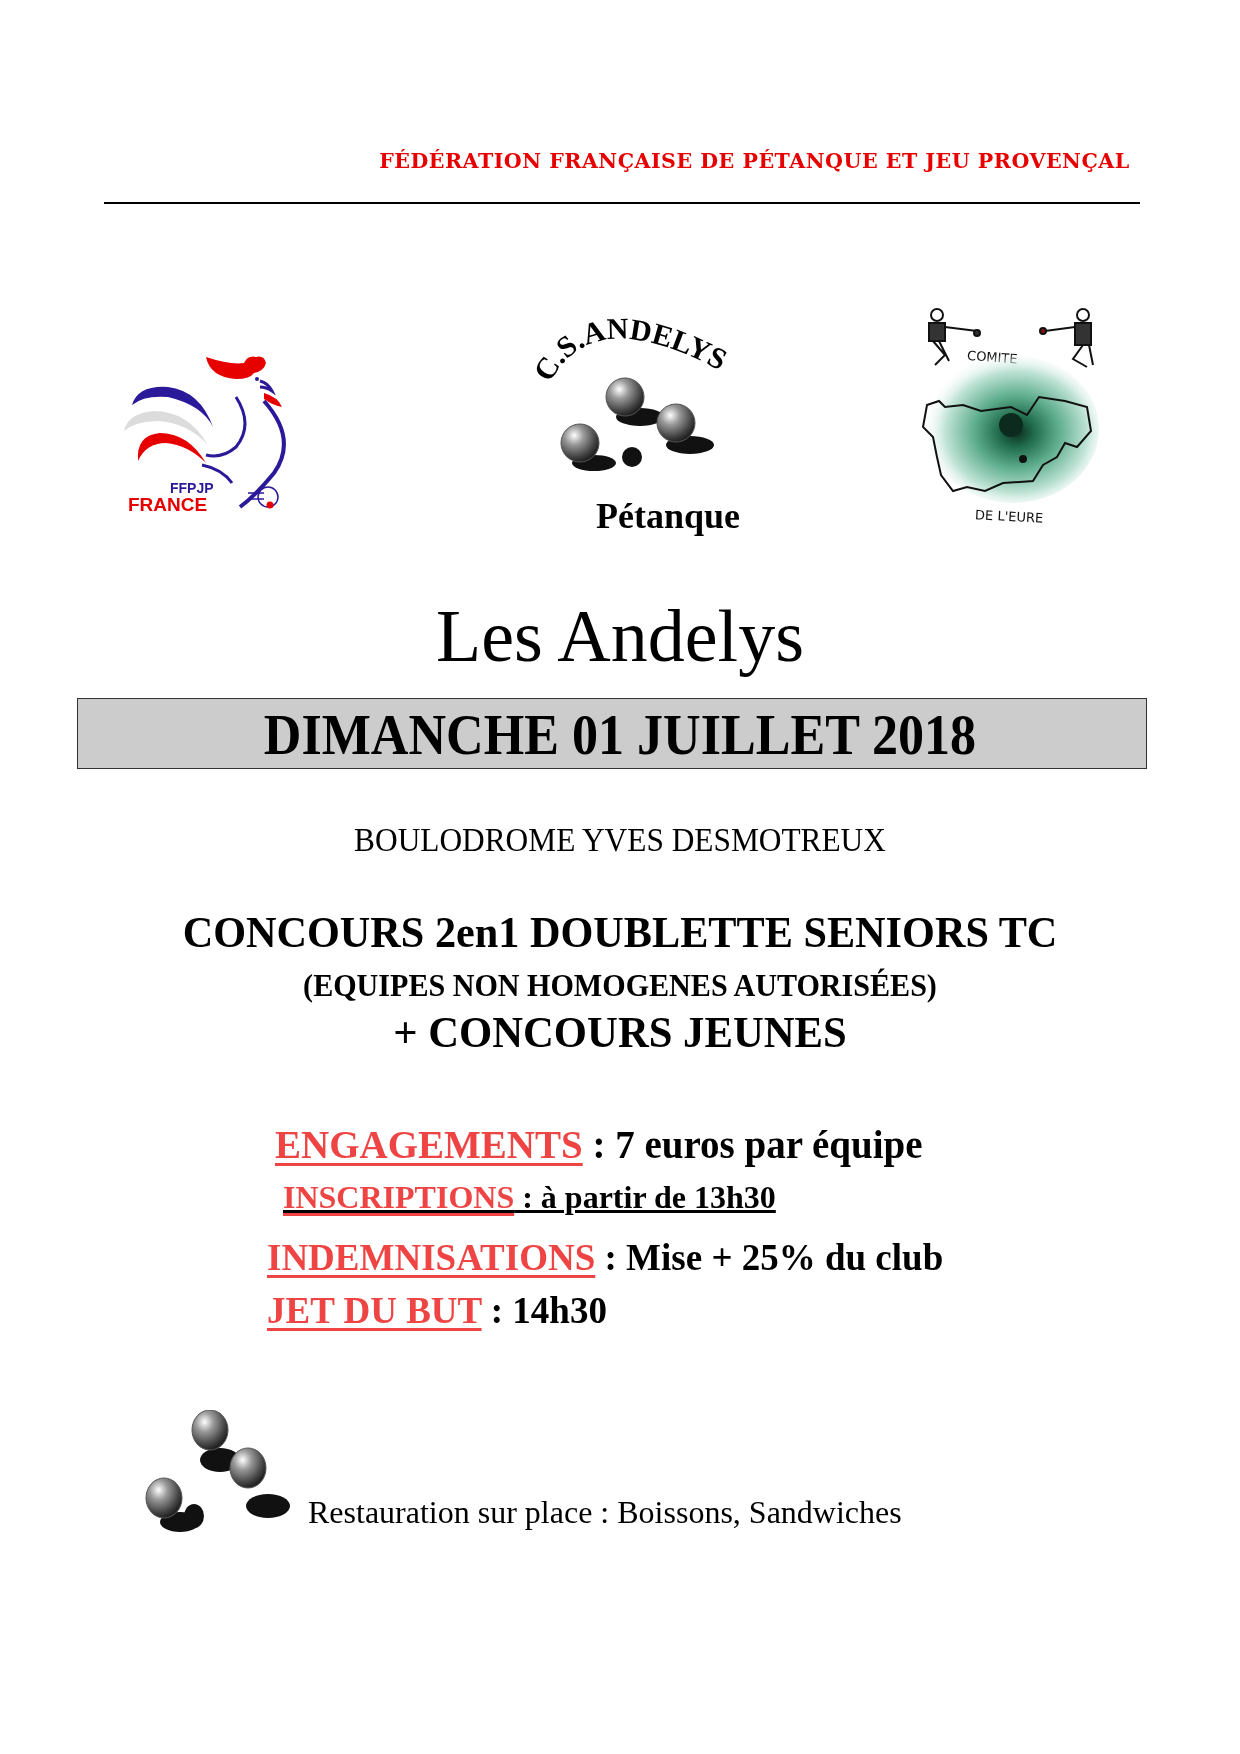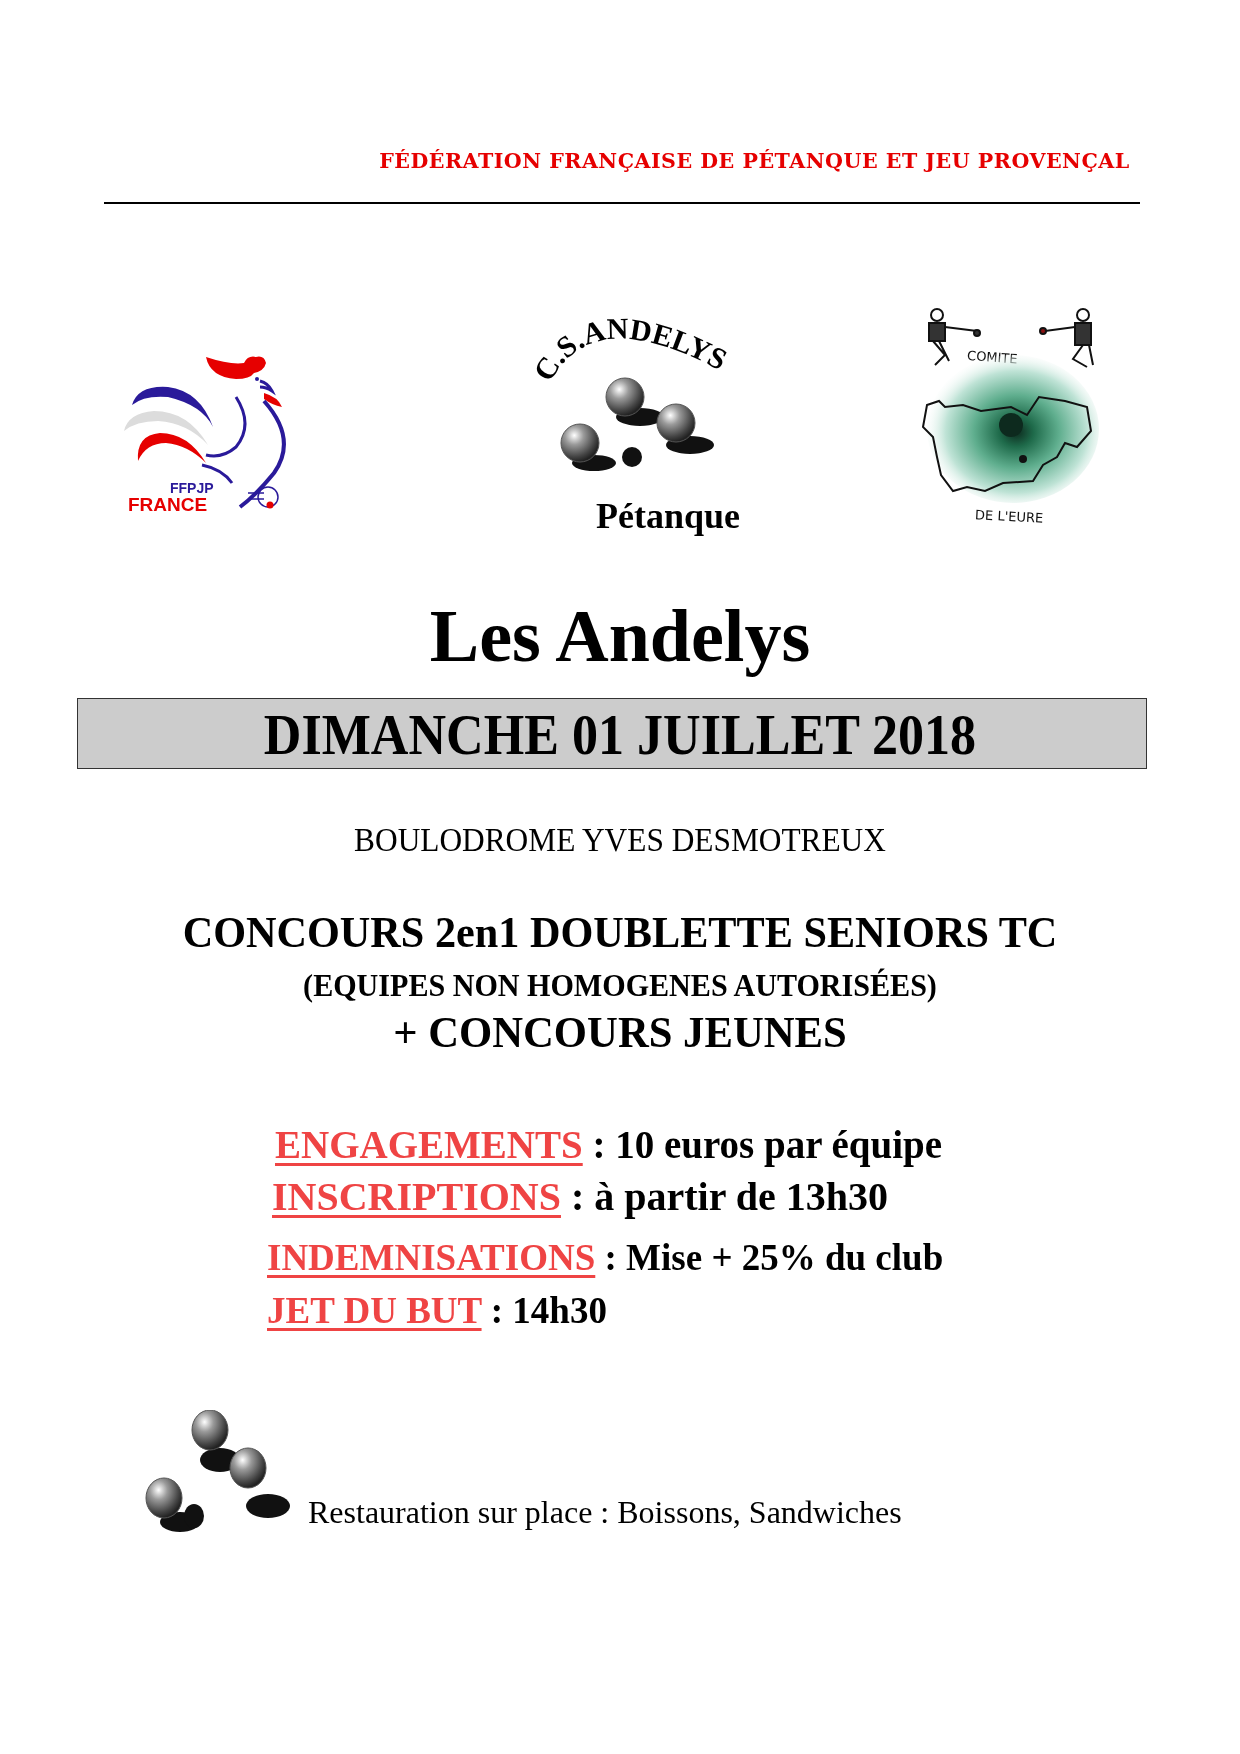--- a/index.html
+++ b/index.html
@@ -10,35 +10,35 @@
     .fed-header { top: 148px; left: 108px; width: 1032px; text-align: right; color: #e60000; font-family: "DejaVu Serif", serif; font-weight: bold; }
     .fed-line1 { font-size: 21px; line-height: 26px; letter-spacing: 0.5px; white-space: nowrap; transform: scaleX(0.98); }
     .fed-line2 { font-size: 21px; line-height: 26px; letter-spacing: 0.5px; white-space: nowrap; }
     .fed-rule { top: 202px; left: 104px; width: 1036px; height: 2px; background: #000; }
 
     .logo-ffpjp { left: 118px; top: 335px; width: 180px; height: 180px; }
     .logo-csa { left: 530px; top: 305px; width: 210px; height: 170px; }
     .csa-sub { top: 495px; left: 530px; width: 210px; text-align: right; font-weight: bold; font-size: 36px; }
     .logo-comite { left: 915px; top: 305px; width: 190px; height: 230px; }
 
-    .town { top: 596px; font-size: 74px; font-weight: bold; line-height: 80px; }
+    .town { top: 596px; font-size: 74px; font-weight: normal; line-height: 80px; }
     .date-box { left: 77px; top: 698px; width: 1070px; height: 71px; background: #cccccc; border: 1.5px solid #333; box-sizing: border-box; }
     .date-text { top: 703px; font-size: 56px; font-weight: bold; line-height: 64px; transform: scaleX(0.93); }
 
     .venue { top: 820px; font-size: 33px; line-height: 40px; transform: scaleX(0.95); }
     .event-main { top: 908px; font-size: 44px; font-weight: bold; line-height: 50px; transform: scaleX(0.96); }
     .event-note { top: 965px; font-size: 32px; font-weight: bold; line-height: 40px; transform: scaleX(0.94); }
     .event-extra { top: 1008px; font-size: 44px; font-weight: bold; line-height: 50px; transform: scaleX(0.97); }
 
     .rules { left: 266px; top: 1122px; }
     .rule-row { position: absolute; white-space: nowrap; font-weight: bold; }
     .rule-label { color: #ef4444; text-decoration: underline; text-decoration-thickness: 3px; text-underline-offset: 5px; }
     .rule-value { color: #000; }
     .r1 { top: 0; left: 9px; font-size: 39px; line-height: 46px; }
-    .r2 { top: 52px; left: 6px; font-size: 40px; line-height: 46px; }
+    .r2 { top: 52px; left: 17px; font-size: 32px; line-height: 46px; text-decoration: underline; }
     .r3 { top: 113px; left: 1px; font-size: 37px; line-height: 46px; }
     .r4 { top: 166px; left: 1px; font-size: 37px; line-height: 46px; text-align: right; }
 
     .balls { left: 140px; top: 1410px; width: 160px; height: 130px; }
     .food { left: 308px; top: 1490px; font-size: 32px; line-height: 44px; white-space: nowrap; }
   </style>
 </head>
 <body>
 
 <div class="abs fed-header">
@@ -138,21 +138,21 @@
 <div class="abs date-box"></div>
 <div class="abs center date-text">DIMANCHE 01 JUILLET 2018</div>
 
 <div class="abs center venue">BOULODROME YVES DESMOTREUX</div>
 <div class="abs center event-main">CONCOURS 2en1 DOUBLETTE SENIORS TC</div>
 <div class="abs center event-note">(EQUIPES NON HOMOGENES AUTORISÉES)</div>
 <div class="abs center event-extra">+ CONCOURS JEUNES</div>
 
 <div class="abs rules">
   <div class="rule-row r1">
-    <span class="rule-label">ENGAGEMENTS</span><span class="rule-value"> : 10 euros par équipe</span>
+    <span class="rule-label">ENGAGEMENTS</span><span class="rule-value"> : 7 euros par équipe</span>
   </div>
   <div class="rule-row r2">
     <span class="rule-label">INSCRIPTIONS</span><span class="rule-value"> : à partir de 13h30</span>
   </div>
   <div class="rule-row r3">
     <span class="rule-label">INDEMNISATIONS</span><span class="rule-value"> : Mise + 25% du club</span>
   </div>
   <div class="rule-row r4">
     <span class="rule-label">JET DU BUT</span><span class="rule-value"> : 14h30</span>
   </div>

